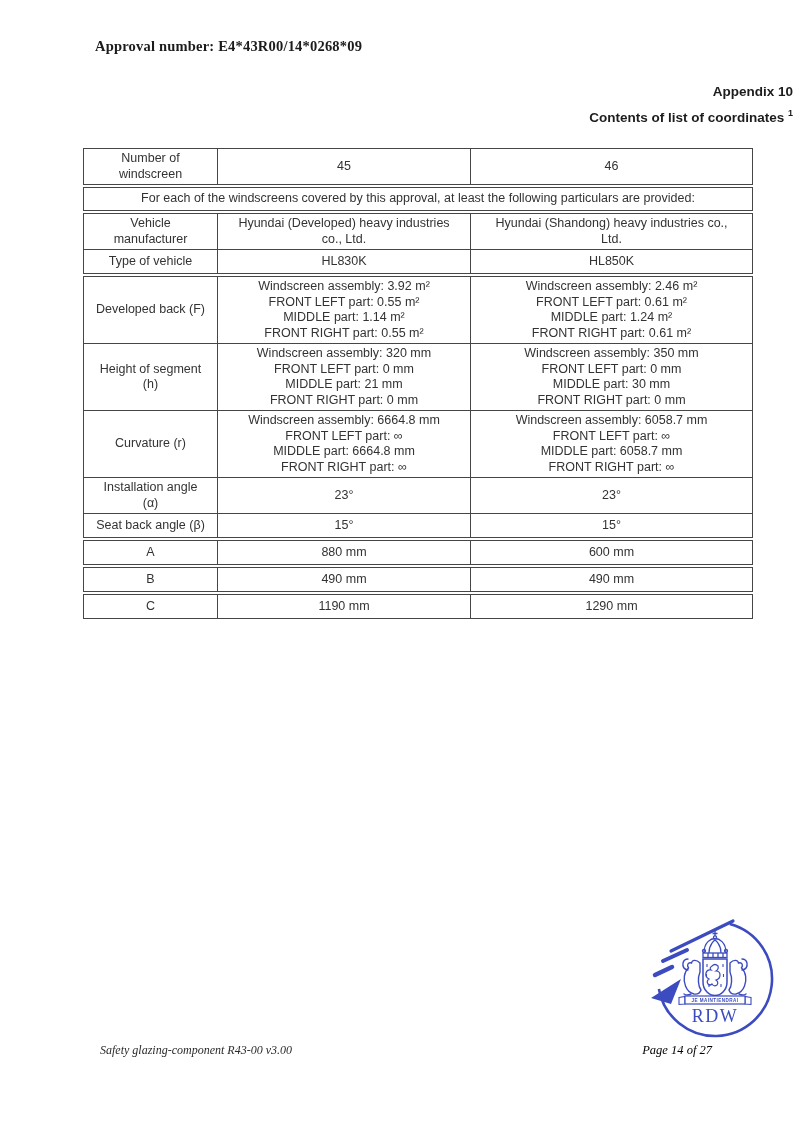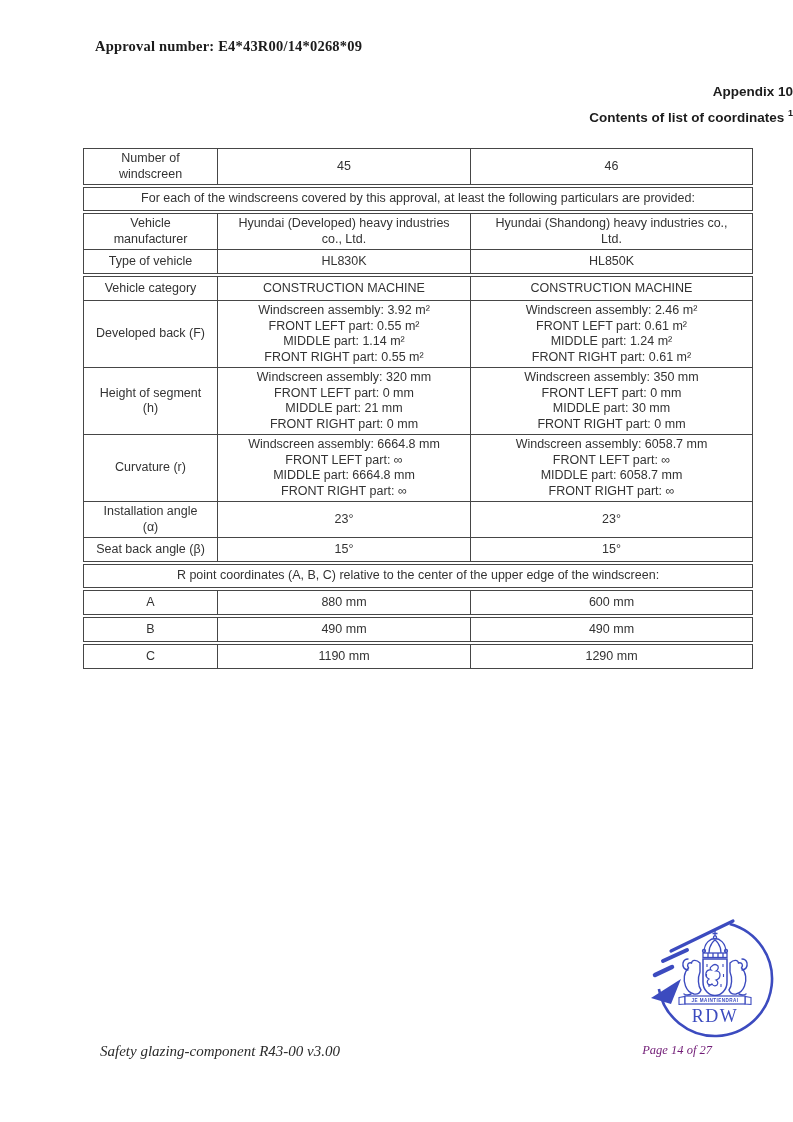--- a/index.html
+++ b/index.html
@@ -35,26 +35,26 @@
   }
   col.c1{width:134px;} col.c2{width:253px;} col.c3{width:282px;}
   td.note-left{text-align:left;padding-left:5px;}
   tr.h2line td{height:30px;}
   tr.h1line td{height:19px;}
   tr.h4line td{height:60px;}
   tr.hnote td{height:18px;}
   .footer-left{
     position:absolute;left:100px;top:1043px;
     font-family:"Liberation Serif","DejaVu Serif",serif;
-    font-style:italic;font-size:15px;color:#2a2a2a;
+    font-style:italic;font-size:12px;color:#2a2a2a;
   }
   .footer-right{
     position:absolute;right:81px;top:1043px;
     font-family:"Liberation Serif","DejaVu Serif",serif;
-    font-style:italic;font-size:12.5px;color:#701a75;
+    font-style:italic;font-size:12.5px;color:#000000;
   }
   .stamp{position:absolute;left:645px;top:908px;width:140px;height:140px;text-align:center;}
   .stamp svg{color:#3c4bbf;} 
 </style>
 </head>
 <body>
 
 <div class="doc">
 
   <div class="approval">Approval number: E4*43R00/14*0268*09</div>
@@ -118,25 +118,20 @@
     </tbody>
       </table>
 
     <table class="tbl">
       <colgroup>
           <col class="c1">
           <col class="c2">
           <col class="c3">
         </colgroup>
       <tbody>
-          <tr class="h1line">
-        <td>Vehicle category</td>
-        <td>CONSTRUCTION MACHINE</td>
-        <td>CONSTRUCTION MACHINE</td>
-      </tr>
       <tr class="h4line">
         <td>Developed back (F)</td>
         <td>Windscreen assembly: 3.92 m²
 FRONT LEFT part: 0.55 m²
 MIDDLE part: 1.14 m²
 FRONT RIGHT part: 0.55 m²</td>
         <td>Windscreen assembly: 2.46 m²
 FRONT LEFT part: 0.61 m²
 MIDDLE part: 1.24 m²
 FRONT RIGHT part: 0.61 m²</td>
@@ -171,32 +166,20 @@
         <td>23°</td>
       </tr>
       <tr class="h1line">
         <td>Seat back angle (β)</td>
         <td>15°</td>
         <td>15°</td>
       </tr>
     </tbody>
       </table>
 
-    <table class="tbl">
-      <colgroup>
-          <col class="c1">
-          <col class="c2">
-          <col class="c3">
-        </colgroup>
-      <tbody>
-          <tr class="hnote">
-        <td colspan="3">R point coordinates (A, B, C) relative to the center of the upper edge of the windscreen:</td>
-      </tr>
-    </tbody>
-      </table>
 
     <table class="tbl">
       <colgroup>
           <col class="c1">
           <col class="c2">
           <col class="c3">
         </colgroup>
       <tbody>
           <tr class="h1line">
         <td>A</td>

